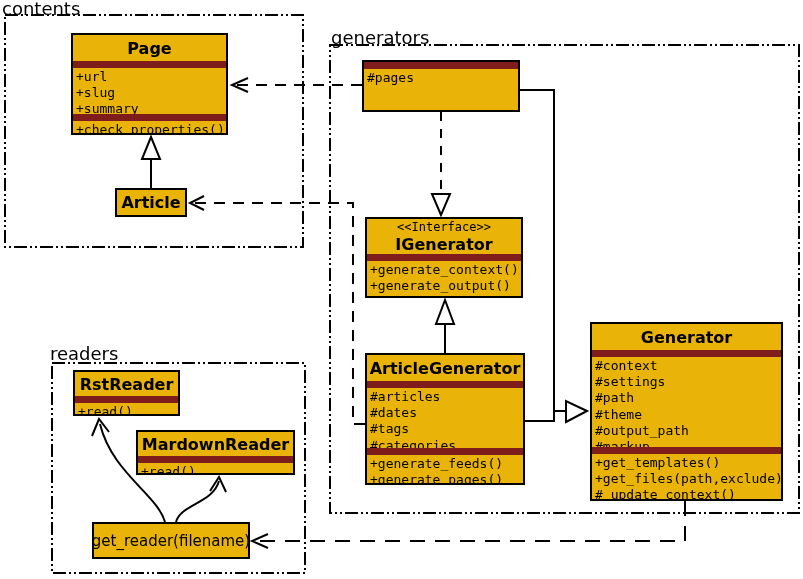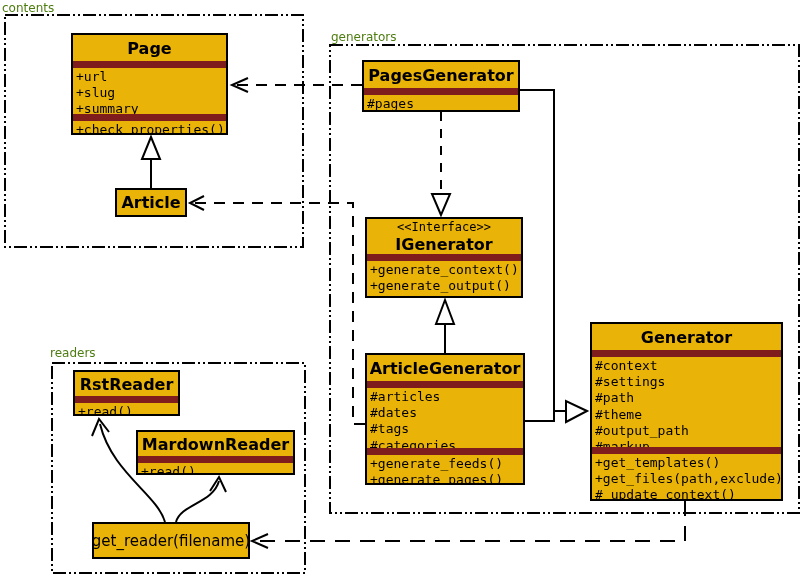--- a/index.html
+++ b/index.html
@@ -3,21 +3,21 @@
 <meta charset="utf-8">
 <style>
   html,body{margin:0;padding:0;background:#fff;}
   #canvas{
     position:relative;width:803px;height:579px;background:#ffffff;
     font-family:"DejaVu Sans","Liberation Sans",sans-serif;color:#000;
     overflow:hidden;
   }
   svg.wires{position:absolute;left:0;top:0;z-index:1;}
   .pkg-label{
-    position:absolute;z-index:2;font-size:12px;line-height:15px;color:#4d7c0f;
+    position:absolute;z-index:2;font-size:18px;line-height:15px;color:#000000;
     background:transparent;white-space:nowrap;
   }
   .uml-box{
     position:absolute;z-index:3;background:#eab308;border:2px solid #000;
     box-sizing:border-box;display:flex;flex-direction:column;
   }
   .uml-title{
     font-weight:bold;font-size:16px;text-align:center;
     display:flex;align-items:center;justify-content:center;flex-direction:column;
     box-sizing:border-box;overflow:hidden;
@@ -109,21 +109,20 @@
     <div class="uml-section" style="flex:1;">
       <div class="member">+check_properties()</div>
     </div>
   </div>
 
   <div class="uml-box" style="left:115px;top:188px;width:72px;height:29px;">
     <div class="uml-title" style="flex:1;">Article</div>
   </div>
 
   <div class="uml-box" style="left:362px;top:60px;width:158px;height:52px;">
-    <div class="uml-title" style="height:26px;">PagesGenerator</div>
     <div class="uml-section" style="flex:1;">
       <div class="member">#pages</div>
     </div>
   </div>
 
   <div class="uml-box" style="left:365px;top:217px;width:158px;height:81px;">
     <div class="uml-title" style="height:35px;">
       <div class="stereotype">&lt;&lt;Interface&gt;&gt;</div>
       <div>IGenerator</div>
     </div>

